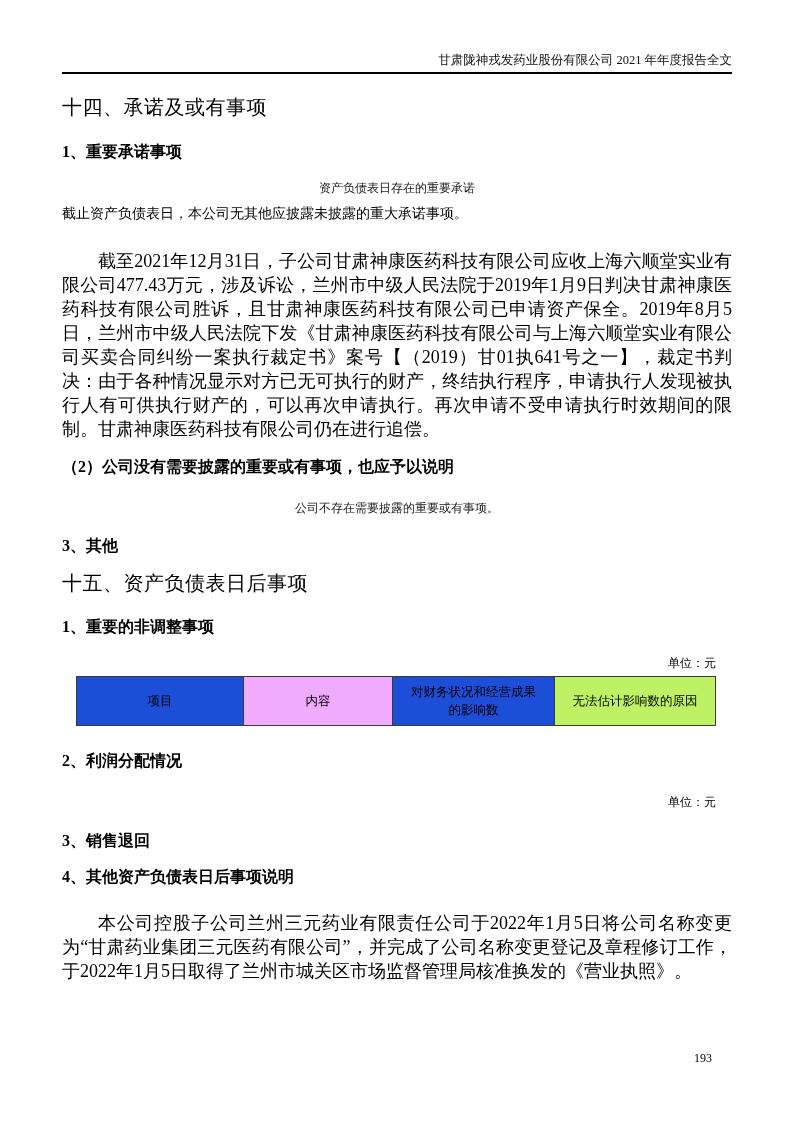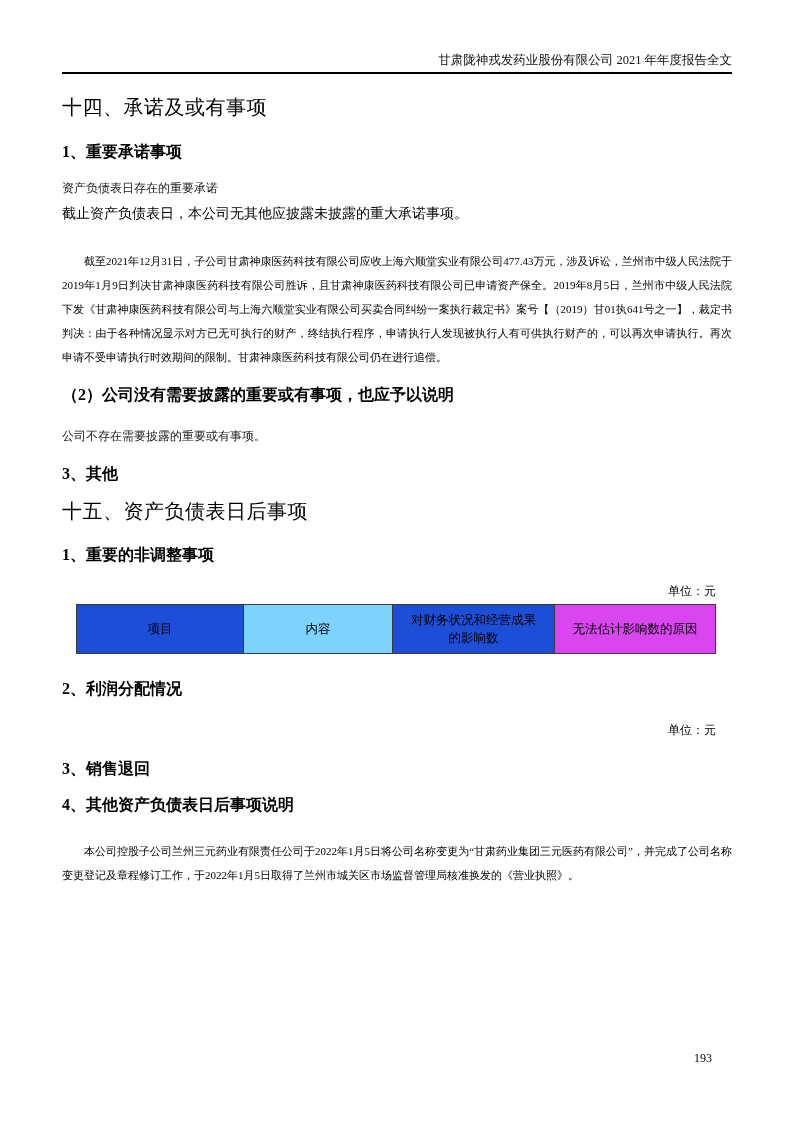--- a/index.html
+++ b/index.html
@@ -37,27 +37,28 @@
     font-size: 16px;
     line-height: 19px;
     font-weight: bold;
   }
   .h1-14 { margin-top: 22px; }
   .h2-141 { margin-top: 24px; }
   .note {
     font-size: 12px;
     line-height: 17px;
     color: #1a1a1a;
+    text-align: center;
   }
   .note-141 { margin-top: 19px; }
   .body-141 { margin-top: 5px; font-size: 14px; line-height: 24px; }
   .h2-142 { margin-top: 36px; }
   .h3-1421 { margin-top: 25px; }
   .para {
-    font-size: 11px;
+    font-size: 18px;
     line-height: 24px;
     text-align: justify;
     text-indent: 2em;
   }
   .para-1421 { margin-top: 23px; }
   .h3-1422 { margin-top: 16px; }
   .note-1422 { margin-top: 24px; }
   .h2-143 { margin-top: 19px; }
   .h1-15 { margin-top: 17px; }
   .h2-151 { margin-top: 23px; }
@@ -135,23 +136,23 @@
     <h1 class="sec h1-15">十五、资产负债表日后事项</h1>
 
     <h2 class="sub h2-151">1、重要的非调整事项</h2>
 
     <div class="unit unit-1">单位：元</div>
 
     <table class="events-table">
       <thead>
         <tr>
           <th class="col-1" style="background: #1d4ed8; border-color: rgb(58, 58, 58);">项目</th>
-          <th class="col-2" style="background: #7dd3fc; border-color: rgb(58, 58, 58);">内容</th>
+          <th class="col-2" style="background: #f0abfc; border-color: rgb(58, 58, 58);">内容</th>
           <th class="col-3" style="background: #1d4ed8; border-color: rgb(58, 58, 58);">对财务状况和经营成果的影响数</th>
-          <th class="col-4" style="background: #d946ef; border-color: rgb(58, 58, 58);">无法估计影响数的原因</th>
+          <th class="col-4" style="background: #bef264; border-color: rgb(58, 58, 58);">无法估计影响数的原因</th>
         </tr>
       </thead>
     </table>
 
     <h2 class="sub h2-152">2、利润分配情况</h2>
 
     <div class="unit unit-2">单位：元</div>
 
     <h2 class="sub h2-153">3、销售退回</h2>
 

